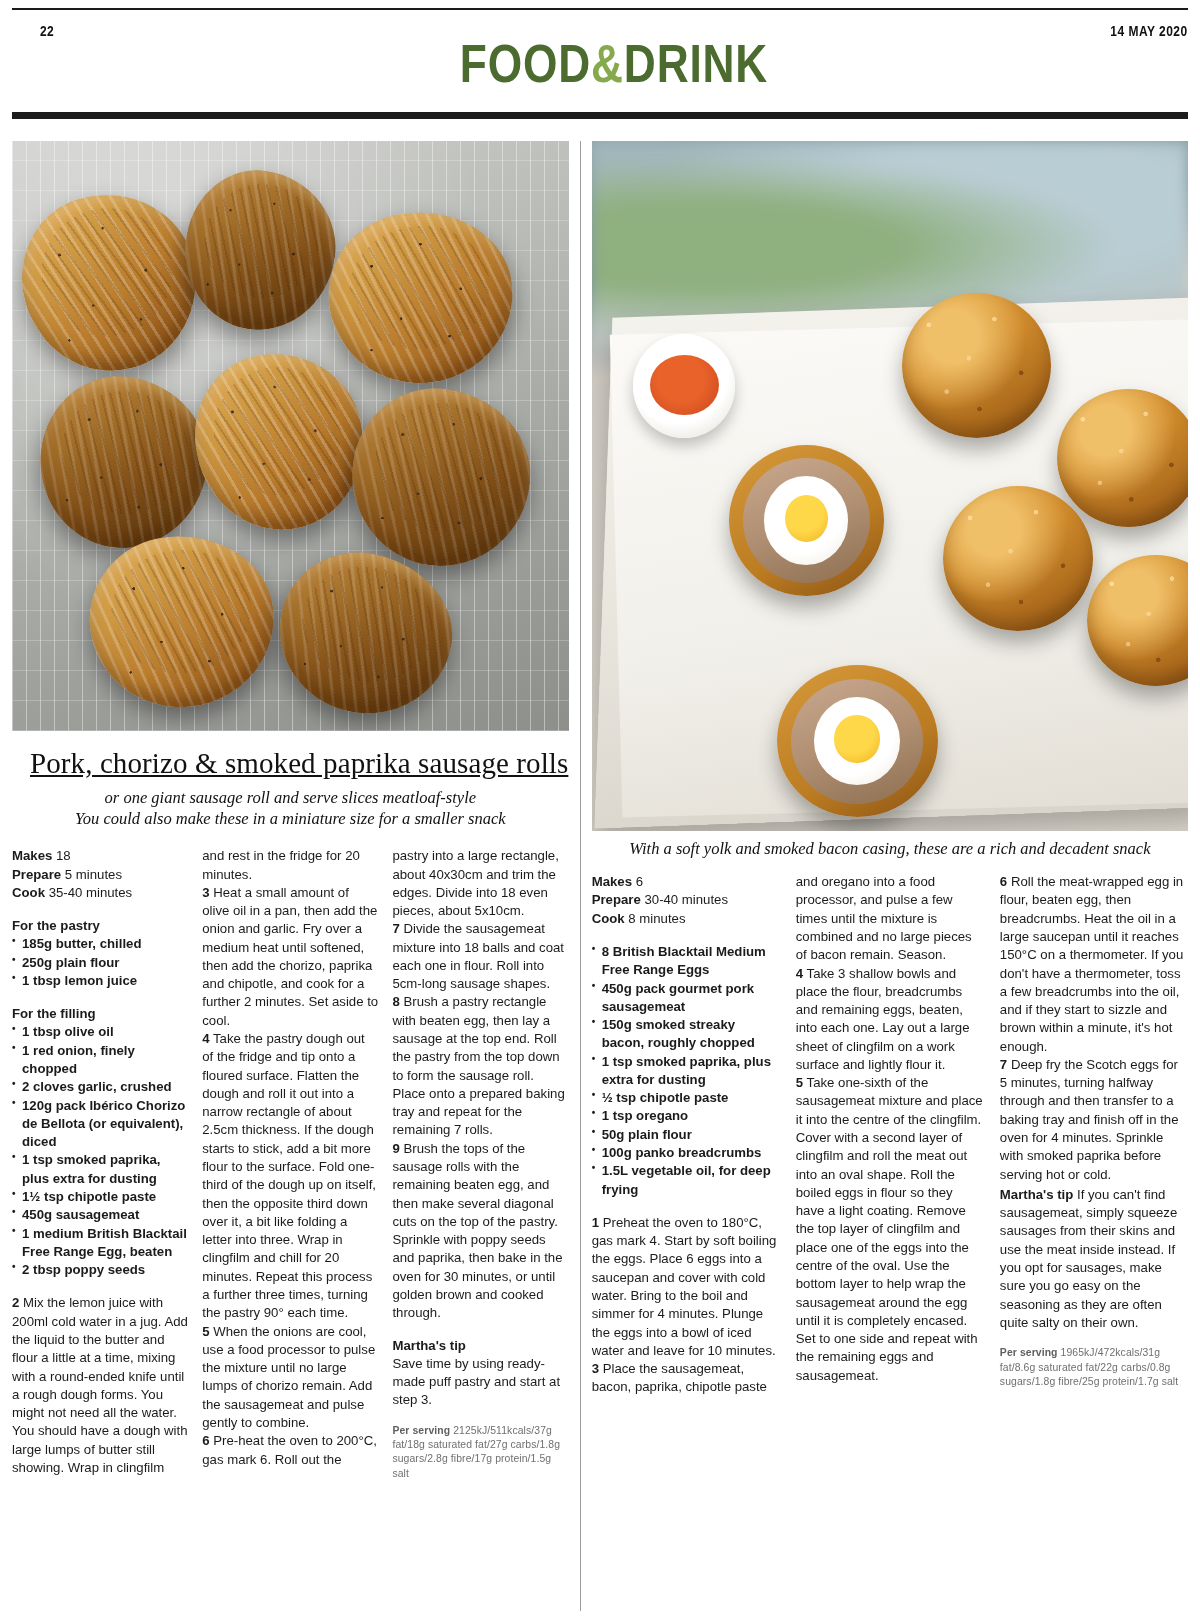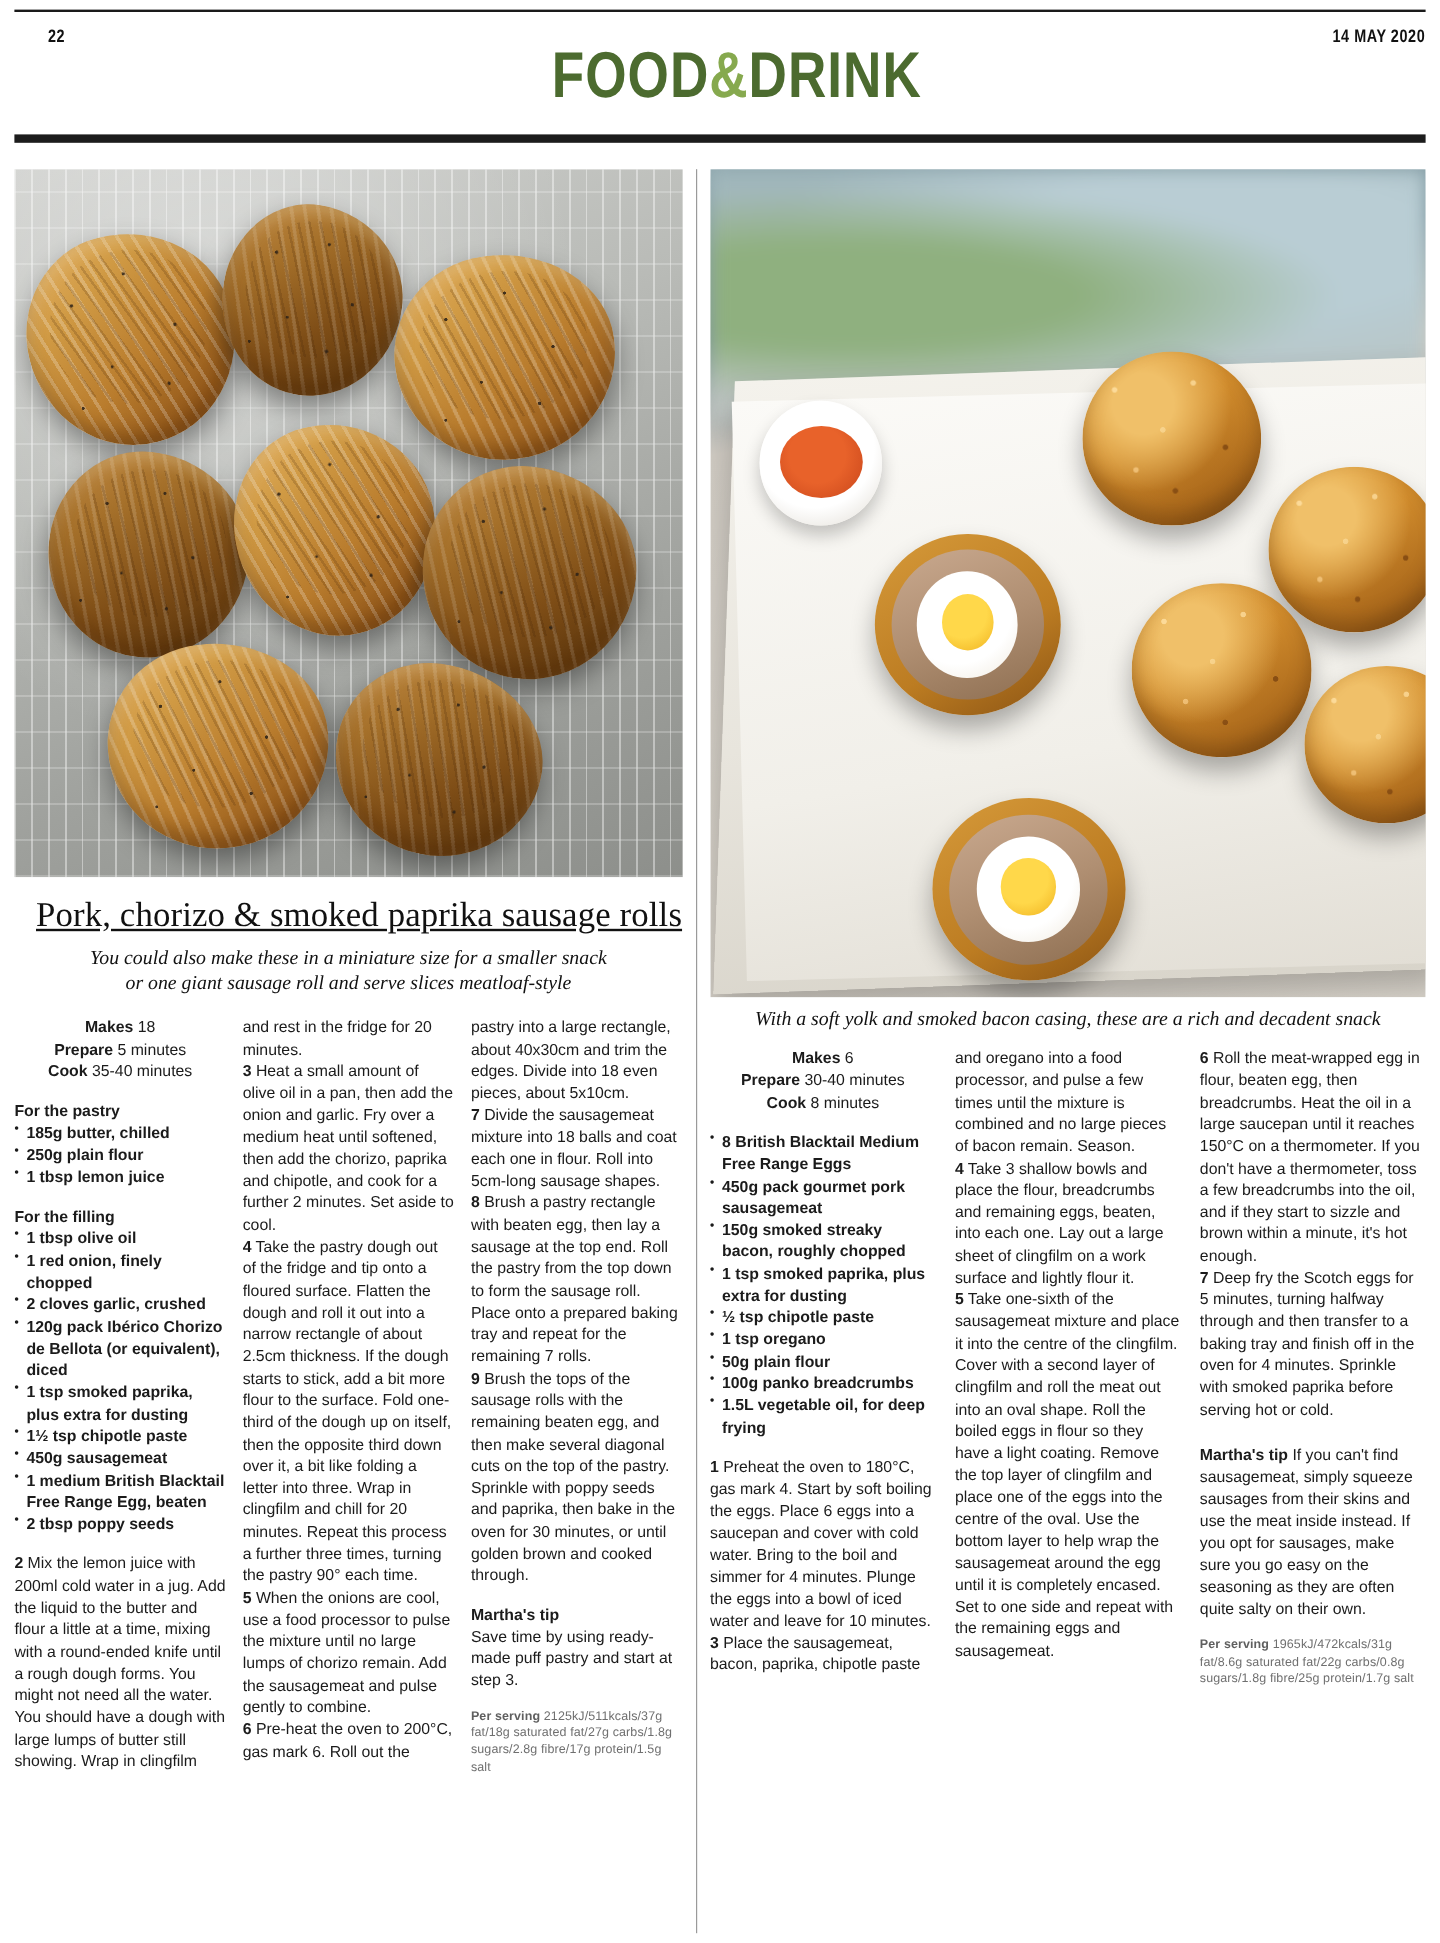--- a/index.html
+++ b/index.html
@@ -248,21 +248,21 @@
     font-size: 13.2px;
     line-height: 1.385;
     color: #1b1b1b;
     text-align: left;
   }
   .cols-3 { column-count: 3; }
   .recipe1-body { margin-top: 18px; height: 760px; }
   .recipe2-body { margin-top: 14px; height: 560px; }
   .col-right .cols { column-gap: 16px; }
 
-  .meta-line { margin: 0; text-align: center; }
+  .meta-line { margin: 0; }
   .meta-line b { font-weight: 700; }
   .spacer { height: 15px; }
   .subhead {
     font-weight: 700;
     margin: 0;
   }
   ul.ingredients {
     list-style: none;
     margin: 0; padding: 0;
   }
@@ -274,21 +274,21 @@
   }
   ul.ingredients li::before {
     content: "•";
     position: absolute; left: 0; top: -1px;
     font-size: 10px;
   }
   .step { margin: 0; }
   .step .n { font-weight: 700; }
   .tip-head { font-weight: 700; margin-top: 14px; }
   .tip-body { margin: 0; }
-  .tip-inline { margin-top: 20px; }
+  .tip-inline { margin-top: 2px; }
   .tip-inline b { font-weight: 700; }
   .nutrition {
     margin-top: 14px;
     font-size: 10.4px;
     line-height: 1.38;
     color: #6f6f6f;
     letter-spacing: .1px;
   }
   .nutrition b { font-weight: 700; color: #5f5f5f; }
   .bold-ing { font-weight: 700; }
@@ -337,22 +337,22 @@
               <span class="seeds"></span>
             </div>
           <div class="roll dark" style="left:48%; top:70%; width:31%; height:27%; transform:rotate(12deg);">
               <span class="seeds"></span>
             </div>
         </div>
       </div>
 
       <div class="recipe-title">Pork, chorizo &amp; smoked paprika sausage rolls</div>
       <div class="recipe-standfirst">
+        <div>or one giant sausage roll and serve slices meatloaf-style</div>
         <div>You could also make these in a miniature size for a smaller snack</div>
-        <div>or one giant sausage roll and serve slices meatloaf-style</div>
       </div>
 
       <div class="cols cols-3 recipe1-body">
 
         <p class="meta-line"><b>Makes</b> <span>18</span></p>
         <p class="meta-line"><b>Prepare</b> <span>5 minutes</span></p>
         <p class="meta-line"><b>Cook</b> <span>35-40 minutes</span></p>
 
         <div class="spacer"></div>
 

